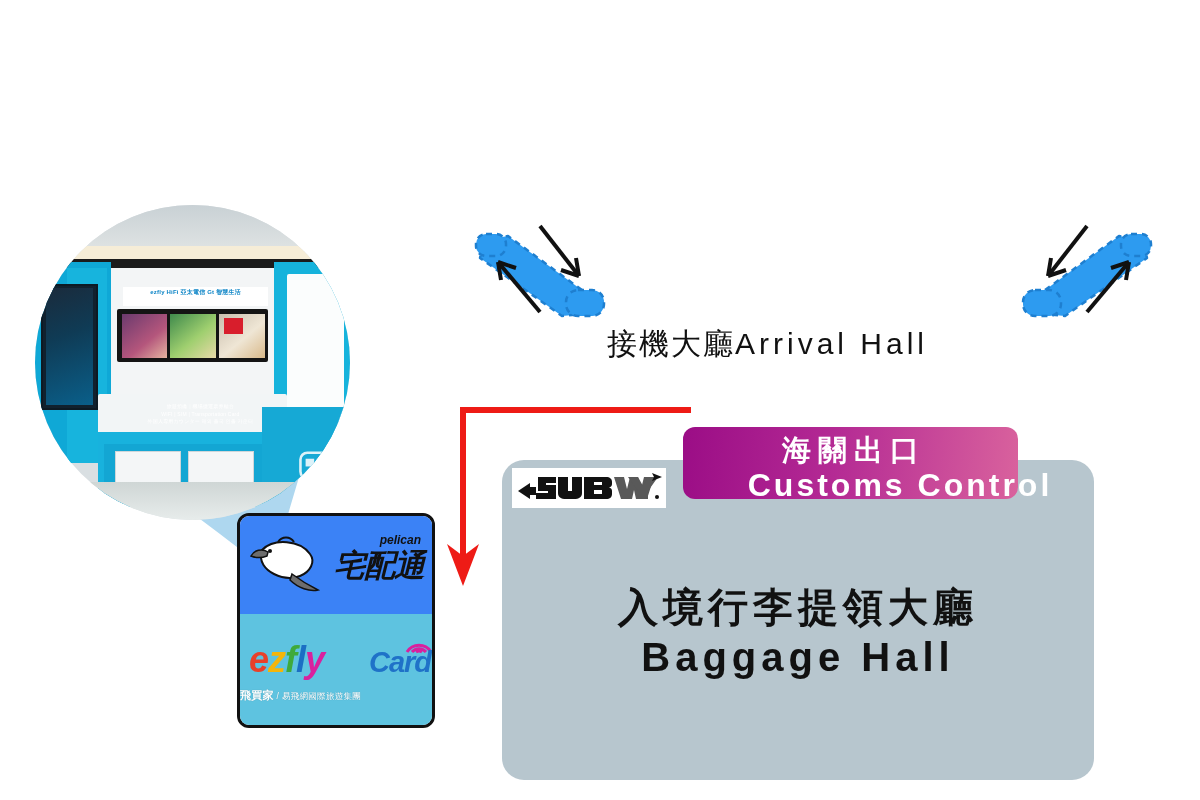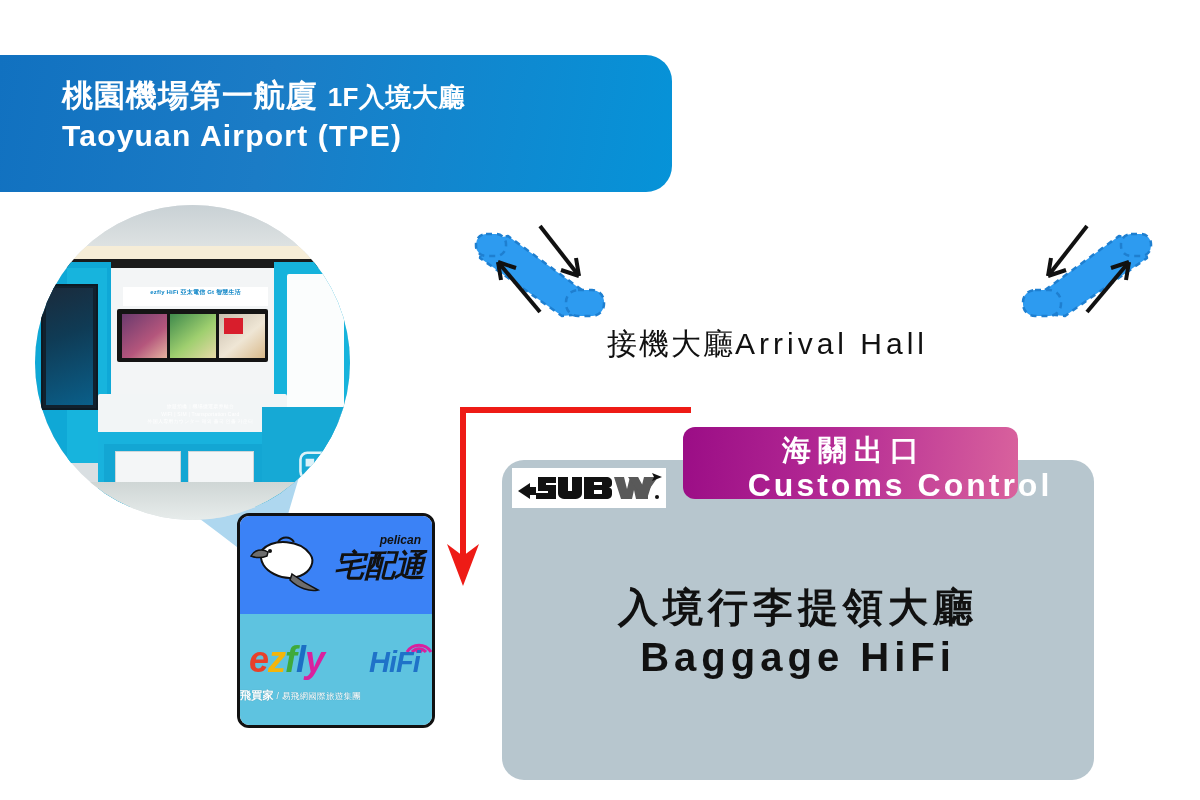--- a/index.html
+++ b/index.html
@@ -162,27 +162,20 @@
     position:absolute;left:512px;top:468px;width:154px;height:40px;
     background:#ffffff;display:flex;align-items:center;justify-content:center;
   }
   .subway-svg{width:146px;height:34px;}
 </style>
 </head>
 <body>
 
 <div class="stage">
 
-  <div class="header-banner">
-    <div class="header-cn">
-      <span>桃園機場第一航廈</span>
-      <span class="sub">1F入境大廳</span>
-    </div>
-    <div class="header-en">Taoyuan Airport (TPE)</div>
-  </div>
 
   <svg class="bubble-tail" viewBox="0 0 200 130">
     <path d="M0,8 C40,0 120,6 185,2 L150,120 C100,75 45,40 0,8 Z" fill="#aed7ef"></path>
   </svg>
 
   <div class="photo-circle">
     <div class="ph ph-ceiling"></div>
     <div class="ph ph-ceilband"></div>
     <div class="ph ph-backwall"></div>
     <div class="ph ph-blackbar"></div>
@@ -236,21 +229,21 @@
     <div class="card-bottom">
       <div class="ezfly-row">
         <div class="ez">
           <span class="c-e">e</span><span class="c-z">z</span><span class="c-f">f</span><span class="c-l">l</span><span class="c-y">y</span>
         </div>
         <svg class="wifi-arcs" viewBox="0 0 40 26">
           <path d="M8,24 A14,14 0 0 1 32,24" fill="none" stroke="#d9219e" stroke-width="3"></path>
           <path d="M13,24 A9,9 0 0 1 27,24" fill="none" stroke="#d9219e" stroke-width="3"></path>
           <path d="M17,24 A5,5 0 0 1 23,24" fill="none" stroke="#d9219e" stroke-width="3"></path>
         </svg>
-        <div class="hifi">HiFi</div>
+        <div class="hifi">Card</div>
       </div>
       <div class="ezfly-sub"><span>飛買家</span><span class="thin"> / </span><span class="thin">易飛網國際旅遊集團</span></div>
     </div>
   </div>
 
   <svg class="escalator esc-left" viewBox="0 0 165 105">
     <path d="M22,22 L46,18 L128,78 L122,96 L100,98 L18,40 Z" fill="#2d9bf0" stroke="#1e7fd0" stroke-width="2.5" stroke-dasharray="6 5" stroke-linejoin="round"></path>
     <rect x="14" y="16" width="30" height="22" rx="10" fill="#2d9bf0" stroke="#1e7fd0" stroke-width="2.5" stroke-dasharray="6 5"></rect>
     <rect x="104" y="72" width="38" height="26" rx="12" fill="#2d9bf0" stroke="#1e7fd0" stroke-width="2.5" stroke-dasharray="6 5"></rect>
     <path d="M78,8 L117,58" stroke="#111" stroke-width="4" fill="none"></path>
@@ -272,21 +265,21 @@
   <div class="arrival-hall"><span>接機大廳</span><span class="en">Arrival Hall</span></div>
 
 
   <svg class="red-arrow" viewBox="0 0 260 195">
     <path d="M246,12 L18,12 L18,162" fill="none" stroke="#ee1b16" stroke-width="6"></path>
     <path d="M18,188 L2,146 L18,158 L34,146 Z" fill="#ee1b16"></path>
   </svg>
 
   <div class="baggage-box">
     <div class="baggage-cn">入境行李提領大廳</div>
-    <div class="baggage-en">Baggage HiFi</div>
+    <div class="baggage-en">Baggage Hall</div>
   </div>
 
   <div class="subway-logo">
     <svg class="subway-svg" viewBox="0 0 146 34">
       <g fill="#111111">
         <path d="M2,20 L14,12 L14,16 L20,16 L20,24 L14,24 L14,28 Z"></path>
         <path d="M22,6 L40,6 L40,12 L30,12 L30,14 L40,14 L40,28 L20,28 L20,22 L32,22 L32,20 L22,20 Z"></path>
       </g>
       <g fill="#111111">
         <path d="M42,6 L52,6 L52,20 L56,20 L56,6 L66,6 L66,22 C66,26 63,28 58,28 L50,28 C45,28 42,26 42,22 Z"></path>

